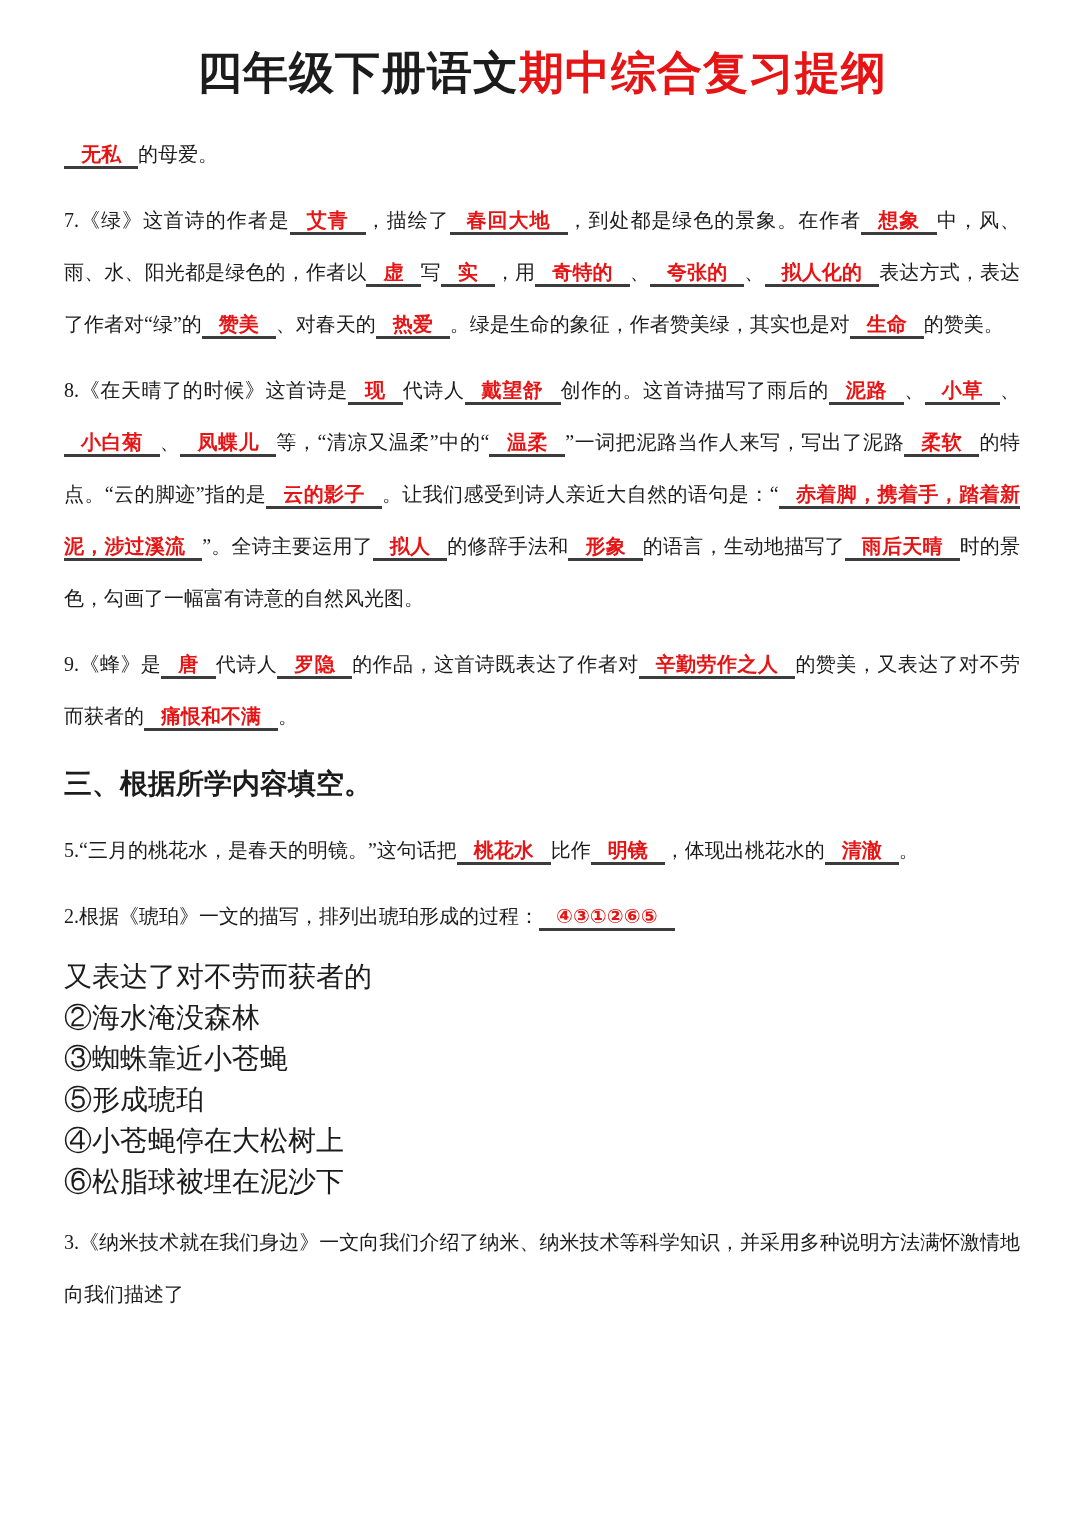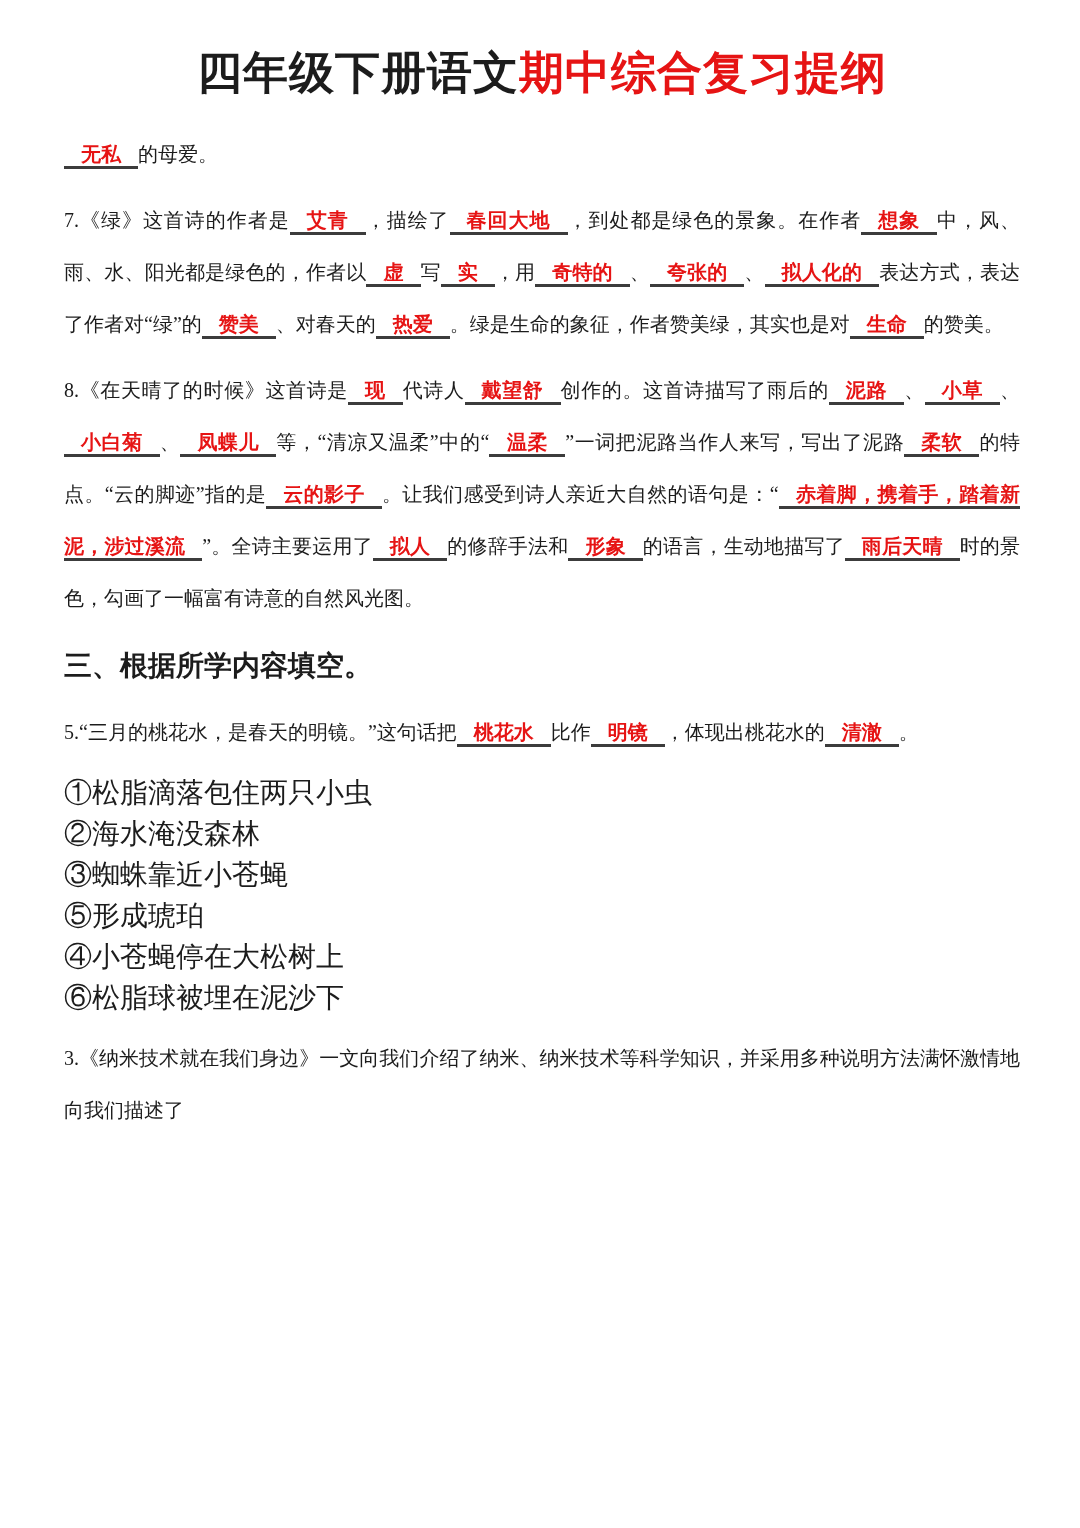--- a/index.html
+++ b/index.html
@@ -60,23 +60,25 @@
 </style>
 </head>
 <body>
 
 <div class="page">
   <h1 class="title"><span>四年级下册语文</span><span class="red-part">期中综合复习提纲</span></h1>
   <div id="content">
       <div class="para"><span class="blank">无私</span><span class="text">的母爱。</span></div>
       <div class="para"><span class="text">7.《绿》这首诗的作者是</span><span class="blank">艾青</span><span class="text">，描绘了</span><span class="blank">春回大地</span><span class="text">，到处都是绿色的景象。在作者</span><span class="blank">想象</span><span class="text">中，风、雨、水、阳光都是绿色的，作者以</span><span class="blank">虚</span><span class="text">写</span><span class="blank">实</span><span class="text">，用</span><span class="blank">奇特的</span><span class="text">、</span><span class="blank">夸张的</span><span class="text">、</span><span class="blank">拟人化的</span><span class="text">表达方式，表达了作者对“绿”的</span><span class="blank">赞美</span><span class="text">、对春天的</span><span class="blank">热爱</span><span class="text">。绿是生命的象征，作者赞美绿，其实也是对</span><span class="blank">生命</span><span class="text">的赞美。</span></div>
       <div class="para"><span class="text">8.《在天晴了的时候》这首诗是</span><span class="blank">现</span><span class="text">代诗人</span><span class="blank">戴望舒</span><span class="text">创作的。这首诗描写了雨后的</span><span class="blank">泥路</span><span class="text">、</span><span class="blank">小草</span><span class="text">、</span><span class="blank">小白菊</span><span class="text">、</span><span class="blank">凤蝶儿</span><span class="text">等，“清凉又温柔”中的“</span><span class="blank">温柔</span><span class="text">”一词把泥路当作人来写，写出了泥路</span><span class="blank">柔软</span><span class="text">的特点。“云的脚迹”指的是</span><span class="blank">云的影子</span><span class="text">。让我们感受到诗人亲近大自然的语句是：“</span><span class="blank">赤着脚，携着手，踏着新泥，涉过溪流</span><span class="text">”。全诗主要运用了</span><span class="blank">拟人</span><span class="text">的修辞手法和</span><span class="blank">形象</span><span class="text">的语言，生动地描写了</span><span class="blank">雨后天晴</span><span class="text">时的景色，勾画了一幅富有诗意的自然风光图。</span></div>
+      <div class="para"><span class="text">9.《蜂》是</span><span class="blank">唐</span><span class="text">代诗人</span><span class="blank">罗隐</span><span class="text">的作品，这首诗既表达了作者对</span><span class="blank">辛勤劳作之人</span><span class="text">的赞美，又表达了对不劳而获者的</span><span class="blank">痛恨和不满</span><span class="text">。</span></div>
       <div class="heading"><span class="text">三、根据所学内容填空。</span></div>
       <div class="para"><span class="text">5.“三月的桃花水，是春天的明镜。”这句话把</span><span class="blank">桃花水</span><span class="text">比作</span><span class="blank">明镜</span><span class="text">，体现出桃花水的</span><span class="blank">清澈</span><span class="text">。</span></div>
-      <div class="list"><span class="text">①松脂滴落包住两只小虫</span></div>
+      <div class="para"><span class="text">2.根据《琥珀》一文的描写，排列出琥珀形成的过程：</span><span class="blank">④③①②⑥⑤</span></div>
+      <div class="list"><span class="text">又表达了对不劳而获者的</span></div>
       <div class="list"><span class="text">②海水淹没森林</span></div>
       <div class="list"><span class="text">③蜘蛛靠近小苍蝇</span></div>
       <div class="list"><span class="text">⑤形成琥珀</span></div>
       <div class="list"><span class="text">④小苍蝇停在大松树上</span></div>
       <div class="list"><span class="text">⑥松脂球被埋在泥沙下</span></div>
       <div class="para"><span class="text">3.《纳米技术就在我们身边》一文向我们介绍了纳米、纳米技术等科学知识，并采用多种说明方法满怀激情地向我们描述了</span></div>
     </div>
 </div>
 
 </body></html>

